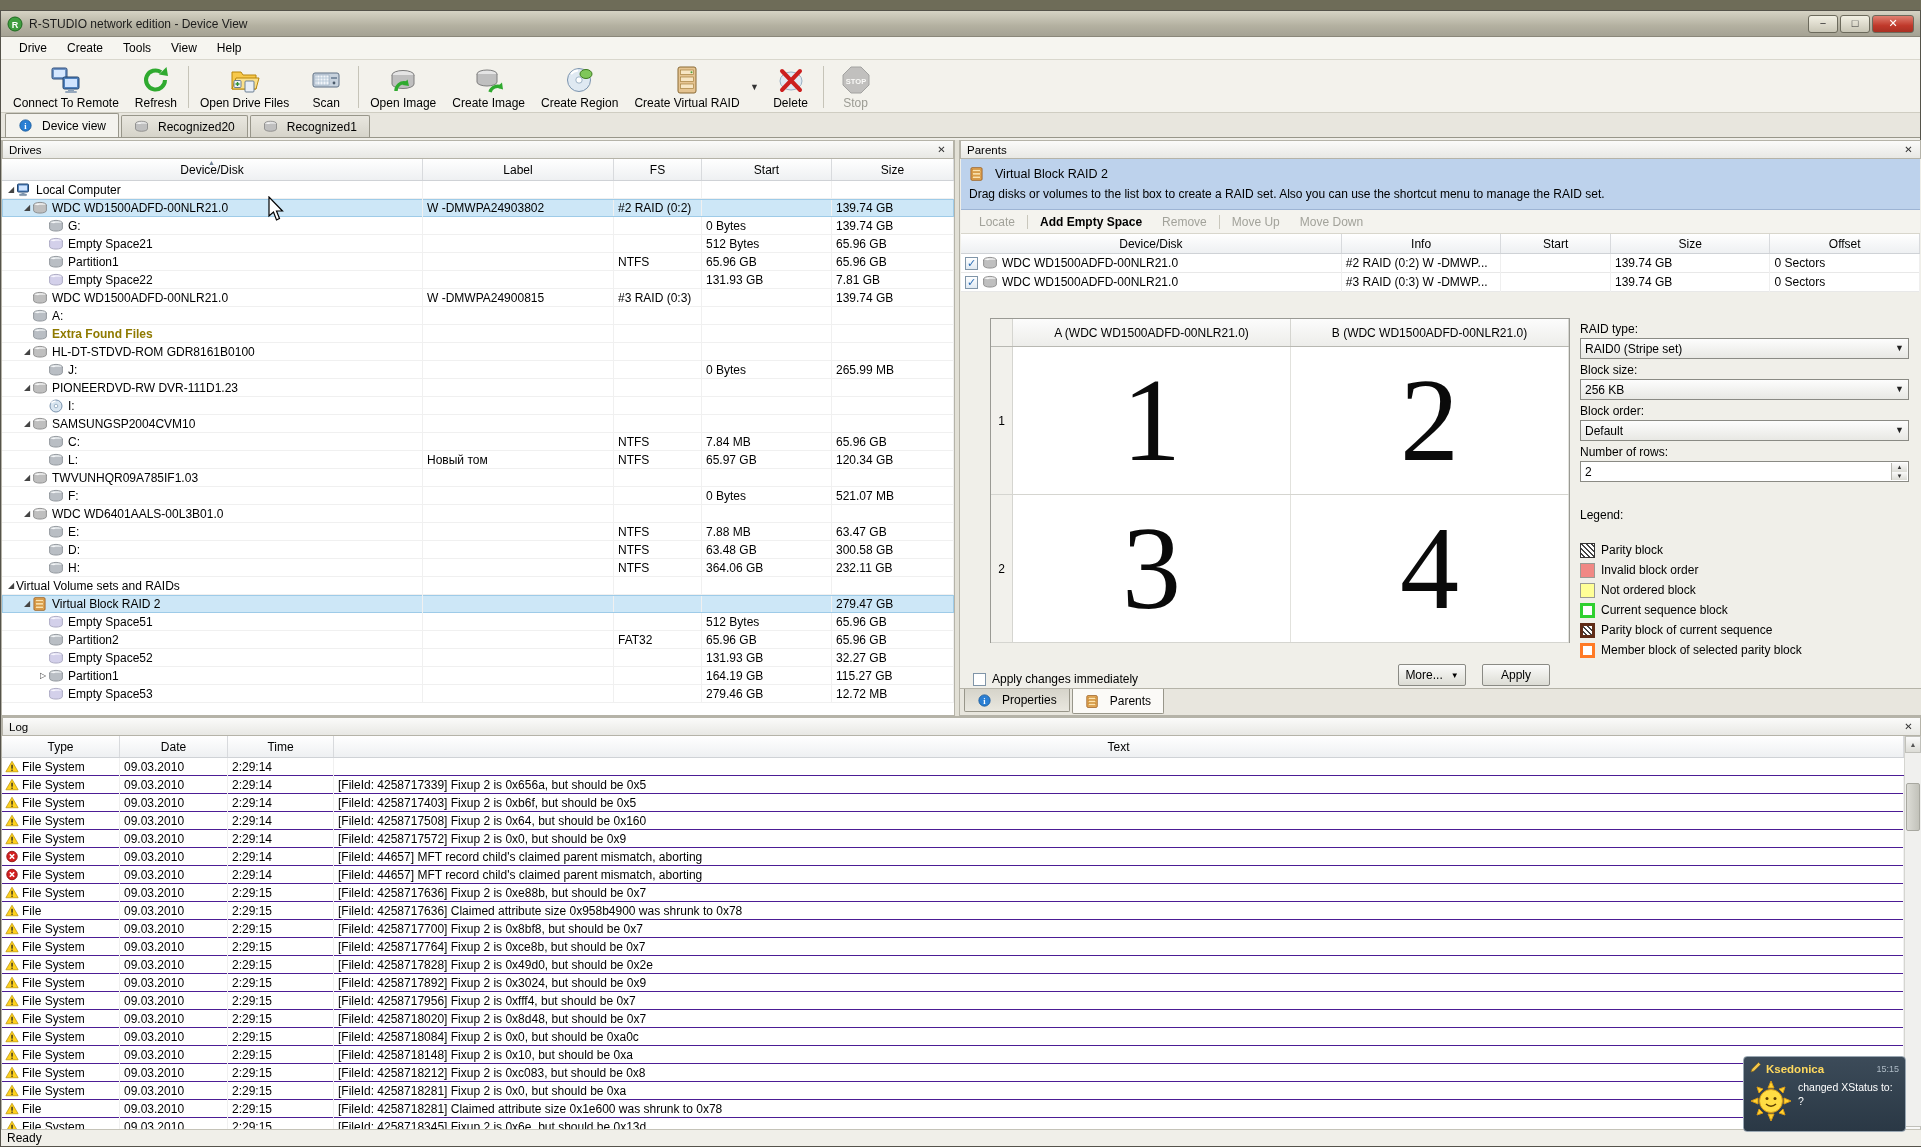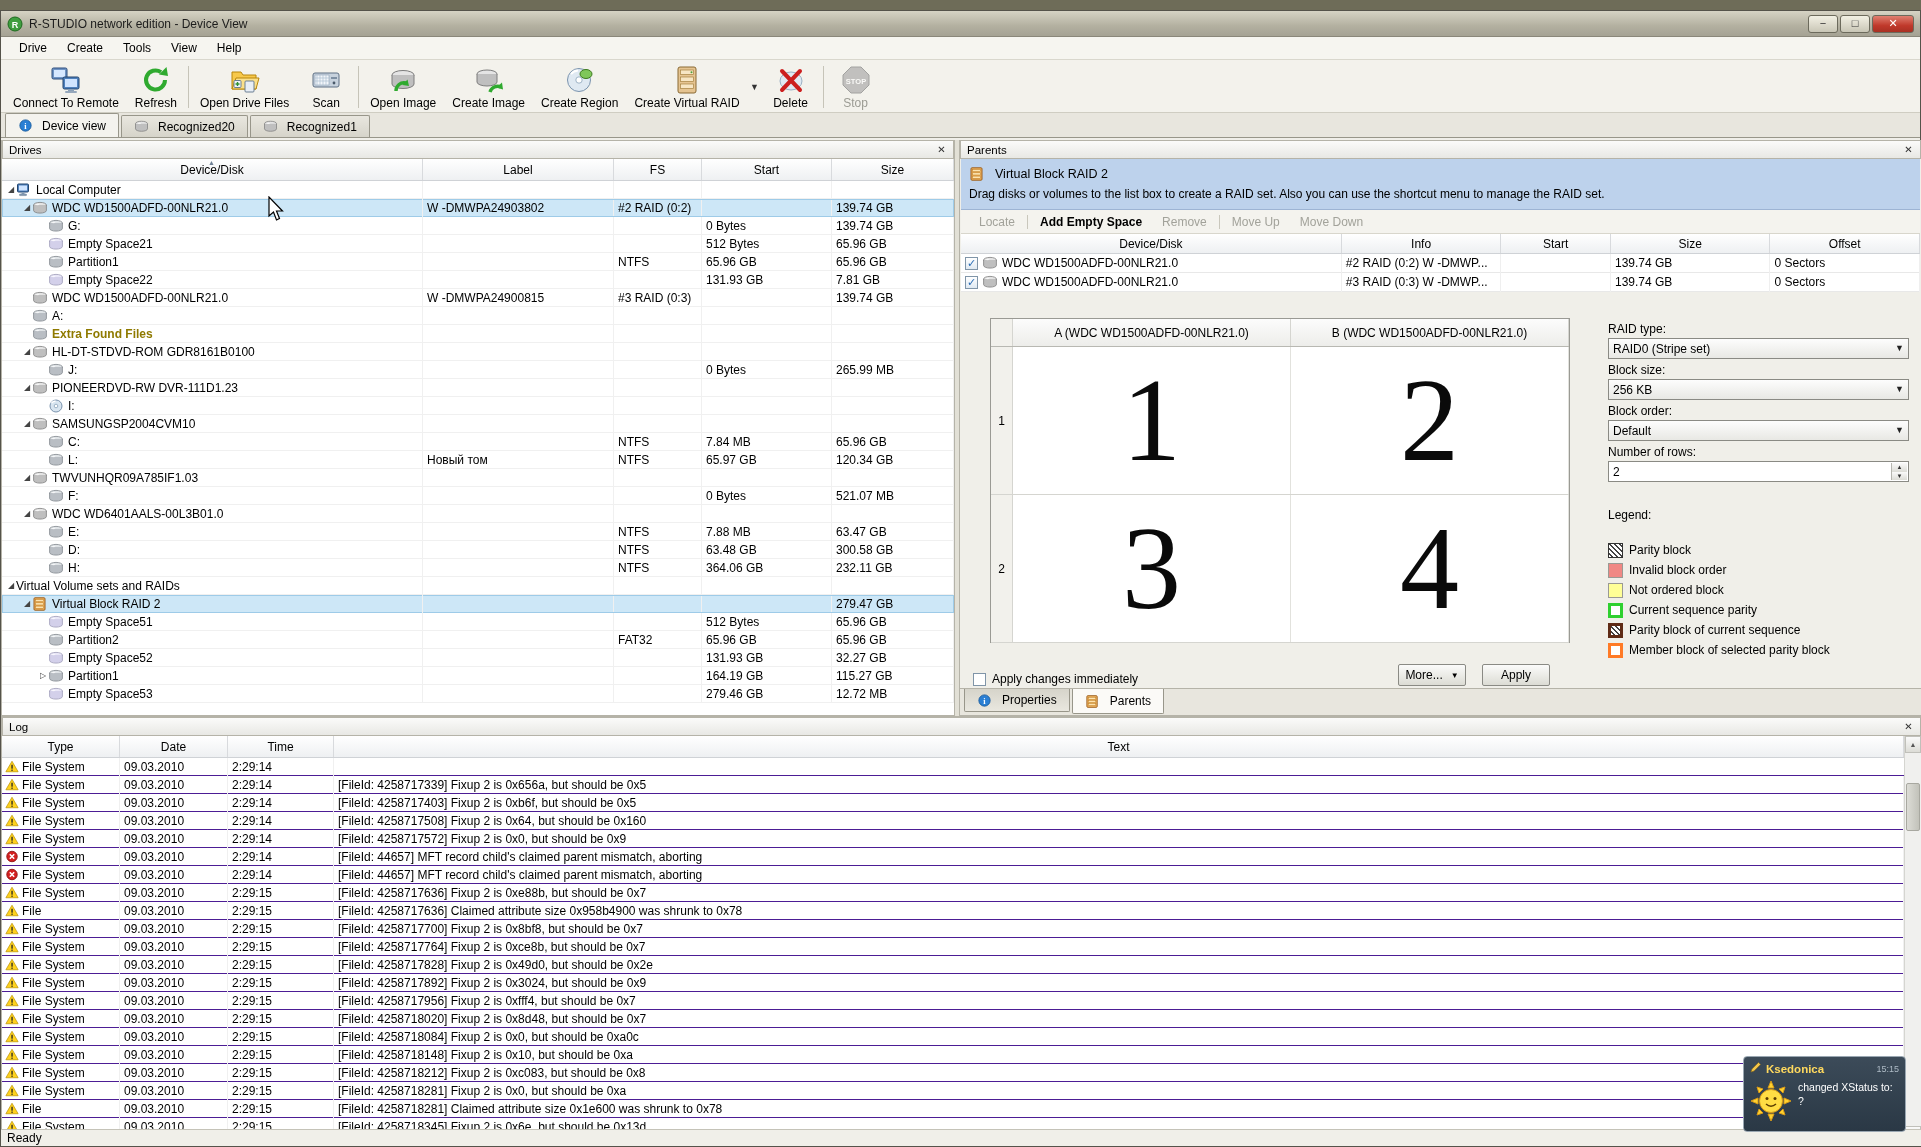--- a/index.html
+++ b/index.html
@@ -98,21 +98,21 @@
   .rg-head { display:flex; height:28px; border-bottom:1px solid #b8b8b2; background:linear-gradient(#fcfcfc,#ededea); }
   .rg-gutter { width:22px; border-right:1px solid #d5d5d0; background:#f2f1ec; }
   .rg-hcell { flex:1; display:flex; align-items:center; justify-content:center; font-size:12px;
     border-right:1px solid #d5d5d0; overflow:hidden; white-space:nowrap; }
   .rg-row { display:flex; height:148px; border-bottom:1px solid #d5d5d0; }
   .rg-rlabel { width:22px; border-right:1px solid #d5d5d0; background:#f2f1ec;
     display:flex; align-items:center; justify-content:center; font-size:12px; }
   .rg-cell { flex:1; border-right:1px solid #e2e2dd; display:flex; align-items:center; justify-content:center;
     font-family:"Liberation Serif","DejaVu Serif",serif; font-size:118px; color:#0a0a0a; }
 
-  .raid-controls { position:absolute; left:648px; right:12px; top:178px; }
+  .raid-controls { position:absolute; left:620px; right:12px; top:178px; }
   .ctl-label { font-size:12px; margin:4px 0 2px 0; }
   .ctl-select { height:21px; border:1px solid #8a8a84; background:linear-gradient(#fdfdfd,#e8e8e4);
     display:flex; align-items:center; padding:0 4px; position:relative; font-size:12px; }
   .ctl-select .arrow { position:absolute; right:4px; top:4px; font-size:9px; color:#222; }
   .ctl-spin { height:21px; border:1px solid #8a8a84; background:#fff; display:flex; align-items:center;
     padding:0 4px; position:relative; font-size:12px; }
   .spinbtns { position:absolute; right:1px; top:1px; width:16px; height:17px; border-left:1px solid #b5b5af;
     display:flex; flex-direction:column; }
   .spinbtns span { flex:1; font-size:6px; display:flex; align-items:center; justify-content:center;
     background:linear-gradient(#fafafa,#dcdcd6); color:#333; }
@@ -903,21 +903,21 @@
             <div class="legend-item">
               <span class="sw" style="background: rgb(240, 136, 132); border-color: rgb(154, 154, 148);"></span>
               <span class="ltext">Invalid block order</span>
             </div>
             <div class="legend-item">
               <span class="sw" style="background: rgb(255, 255, 150); border-color: rgb(154, 154, 148);"></span>
               <span class="ltext">Not ordered block</span>
             </div>
             <div class="legend-item">
               <span class="sw" style="border: 3px solid rgb(47, 208, 47);"></span>
-              <span class="ltext">Current sequence parity</span>
+              <span class="ltext">Current sequence block</span>
             </div>
             <div class="legend-item">
               <span class="sw hatch" style="border: 3px solid rgb(95, 43, 22);"></span>
               <span class="ltext">Parity block of current sequence</span>
             </div>
             <div class="legend-item">
               <span class="sw" style="border: 3px solid rgb(255, 122, 38);"></span>
               <span class="ltext">Member block of selected parity block</span>
             </div>
           </div>

